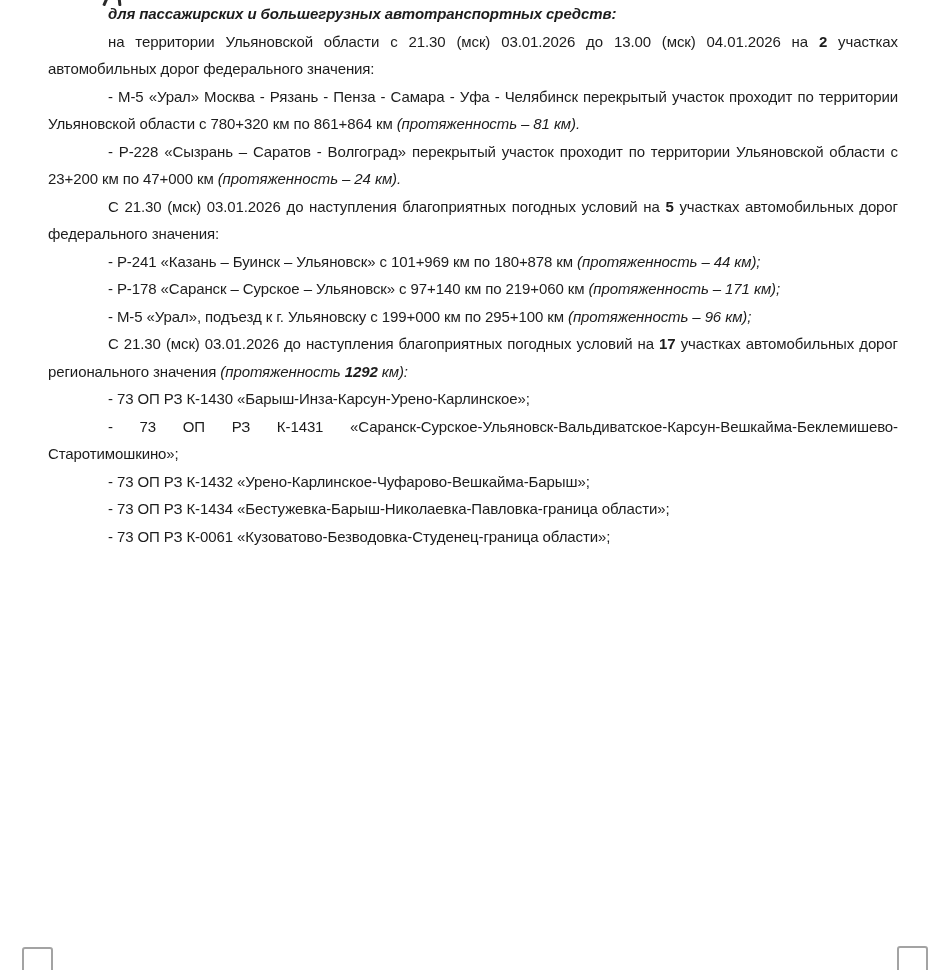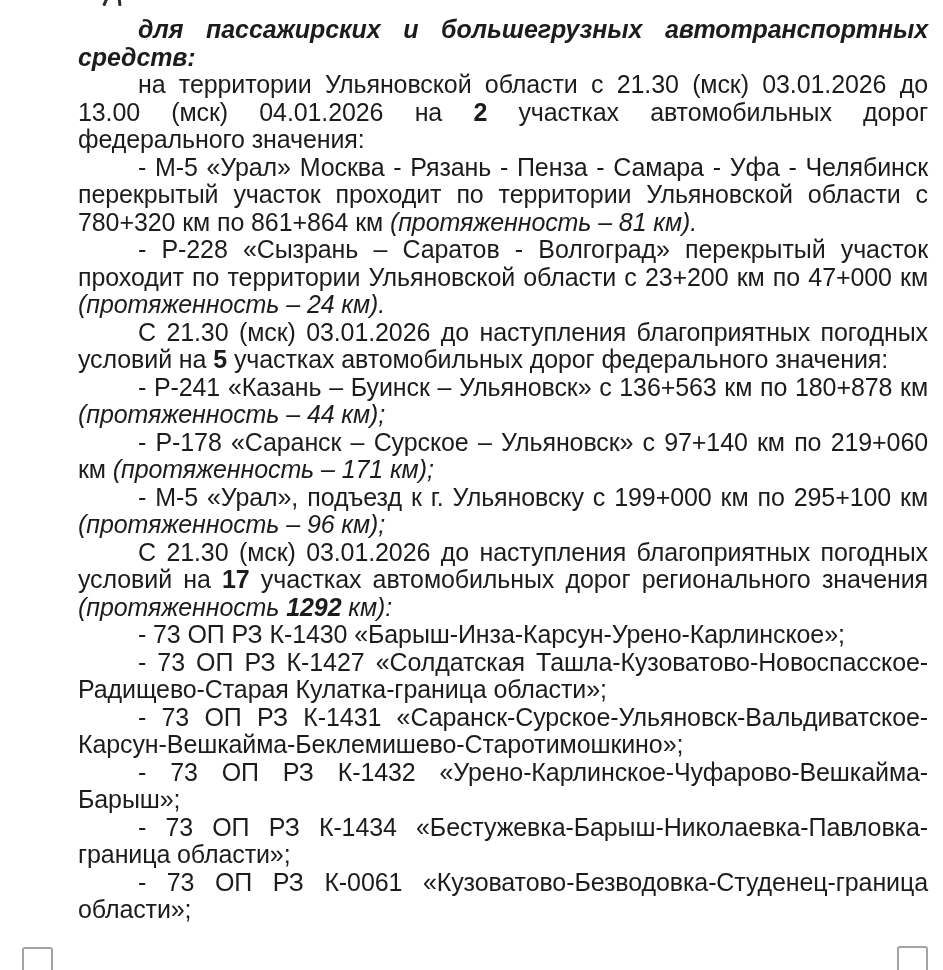--- a/index.html
+++ b/index.html
@@ -8,27 +8,26 @@
     height: 970px;
     position: relative;
     overflow: hidden;
     background: #ffffff;
     font-family: "Liberation Sans", "DejaVu Sans", sans-serif;
     color: #1c1c1c;
   }
   .doc {
     position: absolute;
     left: 48px;
-    top: 16px;
+    top: 0;
     width: 850px;
-    font-size: 25px;
+    font-size: 15px;
     line-height: 27.5px;
     letter-spacing: -0.1px;
     text-align: justify;
-    margin-left: 30px;
   }
   .para {
     margin: 0;
     text-indent: 60px;
   }
   .para span.b { font-weight: bold; }
   .para span.i { font-style: italic; }
   .para.heading { font-weight: bold; font-style: italic; }
   
   .top-clip {
@@ -65,26 +64,25 @@
   <span class="frag-stroke frag-1"></span>
   <span class="frag-stroke frag-2"></span>
 </div>
 
 <div class="doc">
     <p class="para heading"><span class="b i">для пассажирских и большегрузных автотранспортных средств:</span></p>
     <p class="para"><span>на территории Ульяновской области с 21.30 (мск) 03.01.2026 до 13.00 (мск) 04.01.2026 на </span><span class="b">2</span><span> участках  автомобильных дорог федерального значения:</span></p>
     <p class="para"><span>- М-5 «Урал» Москва - Рязань - Пенза - Самара - Уфа - Челябинск перекрытый участок проходит по территории Ульяновской области с 780+320 км по 861+864 км </span><span class="i">(протяженность – 81 км).</span></p>
     <p class="para"><span>- Р-228 «Сызрань – Саратов - Волгоград» перекрытый участок проходит по территории Ульяновской области с 23+200 км по 47+000 км </span><span class="i">(протяженность – 24 км).</span></p>
     <p class="para"><span>С 21.30 (мск) 03.01.2026 до наступления благоприятных погодных условий на </span><span class="b">5</span><span> участках автомобильных дорог федерального значения:</span></p>
-    <p class="para"><span>- Р-241 «Казань – Буинск – Ульяновск» с 136+563 км по 180+878 км </span><span class="i">(протяженность – 44 км);</span></p>
+    <p class="para"><span>- Р-241 «Казань – Буинск – Ульяновск» с 101+969 км по 180+878 км </span><span class="i">(протяженность – 44 км);</span></p>
     <p class="para"><span>- Р-178 «Саранск – Сурское – Ульяновск» с 97+140 км по 219+060 км </span><span class="i">(протяженность – 171 км);</span></p>
     <p class="para"><span>- М-5 «Урал», подъезд к г. Ульяновску с 199+000 км по 295+100 км </span><span class="i">(протяженность – 96 км);</span></p>
     <p class="para"><span>С 21.30 (мск) 03.01.2026 до наступления благоприятных погодных условий на </span><span class="b">17</span><span> участках автомобильных дорог регионального значения </span><span class="i">(протяженность </span><span class="b i">1292</span><span class="i"> км):</span></p>
     <p class="para"><span>- 73 ОП РЗ К-1430 «Барыш-Инза-Карсун-Урено-Карлинское»;</span></p>
-    <p class="para"><span>- 73 ОП РЗ К-1427 «Солдатская Ташла-Кузоватово-Новоспасское-Радищево-Старая Кулатка-граница области»;</span></p>
     <p class="para"><span>- 73 ОП РЗ К-1431 «Саранск-Сурское-Ульяновск-Вальдиватское-Карсун-Вешкайма-Беклемишево-Старотимошкино»;</span></p>
     <p class="para"><span>- 73 ОП РЗ К-1432 «Урено-Карлинское-Чуфарово-Вешкайма-Барыш»;</span></p>
     <p class="para"><span>- 73 ОП РЗ К-1434 «Бестужевка-Барыш-Николаевка-Павловка-граница области»;</span></p>
     <p class="para"><span>- 73 ОП РЗ К-0061 «Кузоватово-Безводовка-Студенец-граница области»;</span></p>
   </div>
 
 <div class="corner-box corner-left" style="border-color: rgb(163, 163, 163);"></div>
 <div class="corner-box corner-right" style="border-color: rgb(163, 163, 163);"></div>
 
 </body></html>

